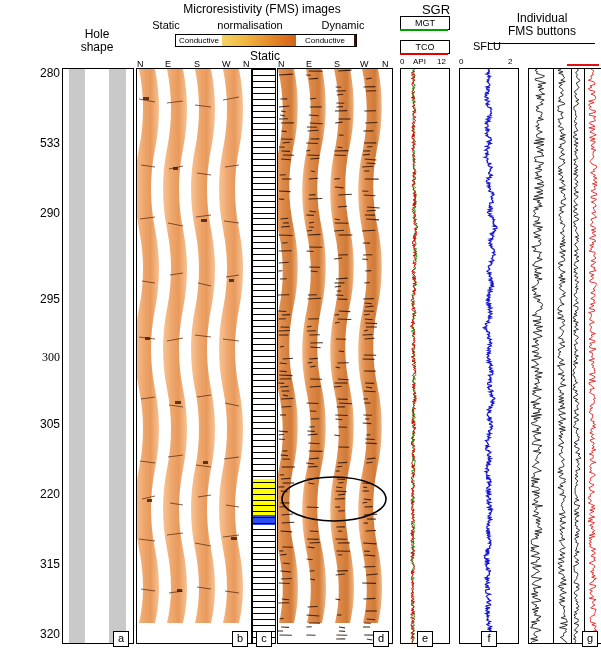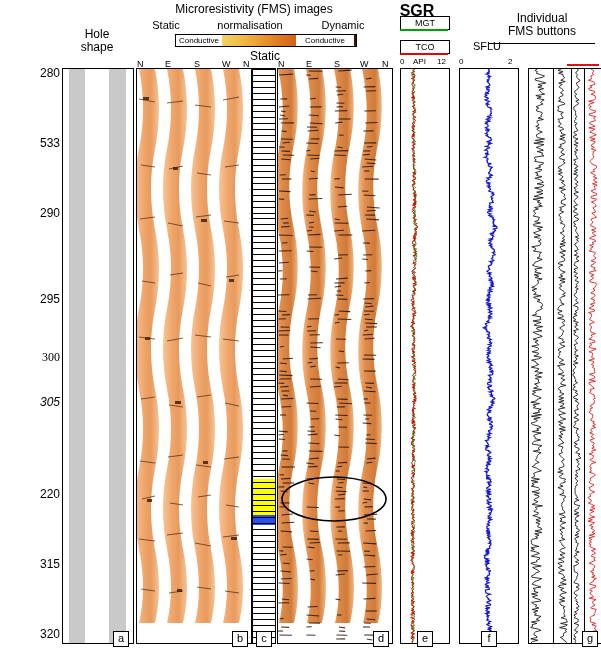--- a/index.html
+++ b/index.html
@@ -48,49 +48,49 @@
 <body>
 
 <div class="abs" id="yaxis-label">Logging depth (mbsf)</div>
 
 <div class="abs" style="left:0;top:0;width:60px;height:649px;">
   <div class="ytick" style="top:68px;">280</div>
   <div class="ytick" style="top:138px;">533</div>
   <div class="ytick" style="top:208px;">290</div>
   <div class="ytick" style="top:278px;margin-top:16px;">295</div>
   <div class="ytick" style="top:352px;font-family:Liberation Serif, serif;">300</div>
-  <div class="ytick" style="top:397px;font-style:italic;">305</div>
+  <div class="ytick" style="top:419px;">305</div>
   <div class="ytick" style="top:489px;">220</div>
   <div class="ytick" style="top:559px;">315</div>
   <div class="ytick" style="top:629px;">320</div>
 </div>
 
 <div class="abs ctr t12" style="left:62px;top:28px;width:70px;line-height:13px;">
   <div>Hole</div>
   <div>shape</div>
 </div>
 
-<div class="abs ctr t12" style="left:129px;top:2px;width:250px;">Microresistivity (FMS) images</div>
+<div class="abs ctr t12" style="left:137px;top:2px;width:250px;">Microresistivity (FMS) images</div>
 <div class="abs ctr t11" style="left:135px;top:19px;width:62px;">Static</div>
 <div class="abs ctr t11" style="left:200px;top:19px;width:100px;text-align:center;">normalisation</div>
 <div class="abs ctr t11" style="left:308px;top:19px;width:70px;">Dynamic</div>
 
 <div class="cbar" style="left:175px;top:34px;width:180px;"></div>
 <div class="hdrbox cbar-lbl" style="left:176px;top:35px;width:46px;height:11px;text-align:center;border:none;">Conductive</div>
 <div class="hdrbox cbar-lbl" style="left:296px;top:35px;width:58px;height:11px;text-align:center;border:none;">Conductive</div>
 
 <div class="abs ctr t12" style="left:215px;top:49px;width:100px;">Static</div>
 
 <div class="abs ctr t12" style="left:483px;top:12px;width:118px;line-height:13px;">
   <div>Individual</div>
   <div>FMS buttons</div>
 </div>
 <div class="brace" style="left:489px;top:43px;width:106px;"></div>
 
-<div class="abs ctr" style="left:391px;top:2px;width:52px;font-size:16px;font-weight:bold;">SGR</div>
+<div class="abs ctr" style="left:410px;top:2px;width:52px;font-size:13px;">SGR</div>
 <div class="hdrbox ctr" style="left:400px;top:16px;width:48px;height:12px;line-height:12px;">MGT</div>
 <div class="abs" style="left:400px;top:29px;width:48px;height:2px;background:#00a000;"></div>
 <div class="hdrbox ctr" style="left:400px;top:40px;width:48px;height:12px;line-height:12px;">TCO</div>
 <div class="abs" style="left:400px;top:53px;width:48px;height:2px;background:#e00000;"></div>
 <div class="scale-num" style="left:400px;top:57px;">0</div>
 <div class="scale-num" style="left:413px;top:57px;">API</div>
 <div class="scale-num" style="left:437px;top:57px;">12</div>
 
 <div class="abs ctr" style="left:458px;top:40px;width:58px;font-size:11px;">SFLU</div>
 <div class="scale-num" style="left:459px;top:57px;">0</div>

